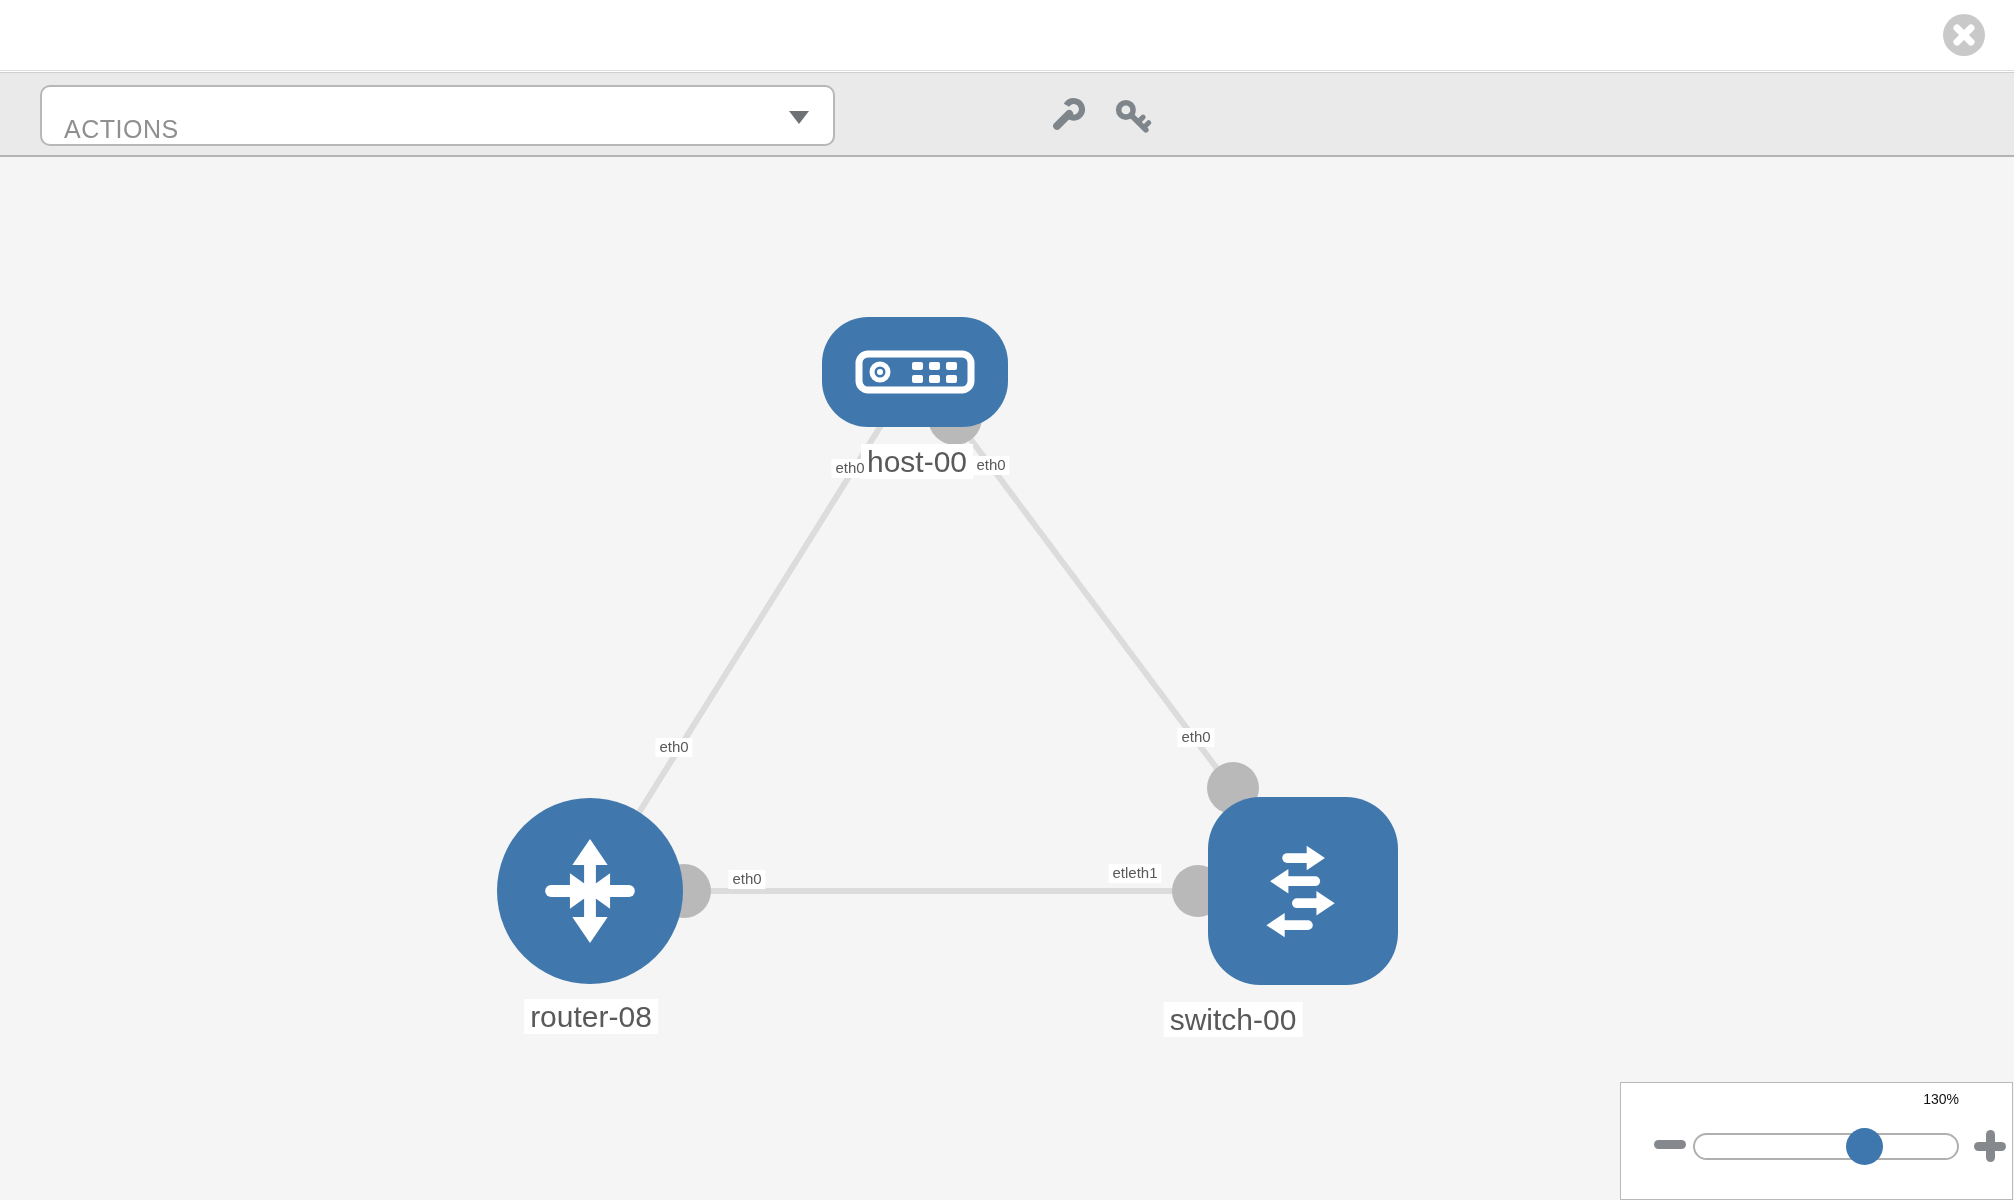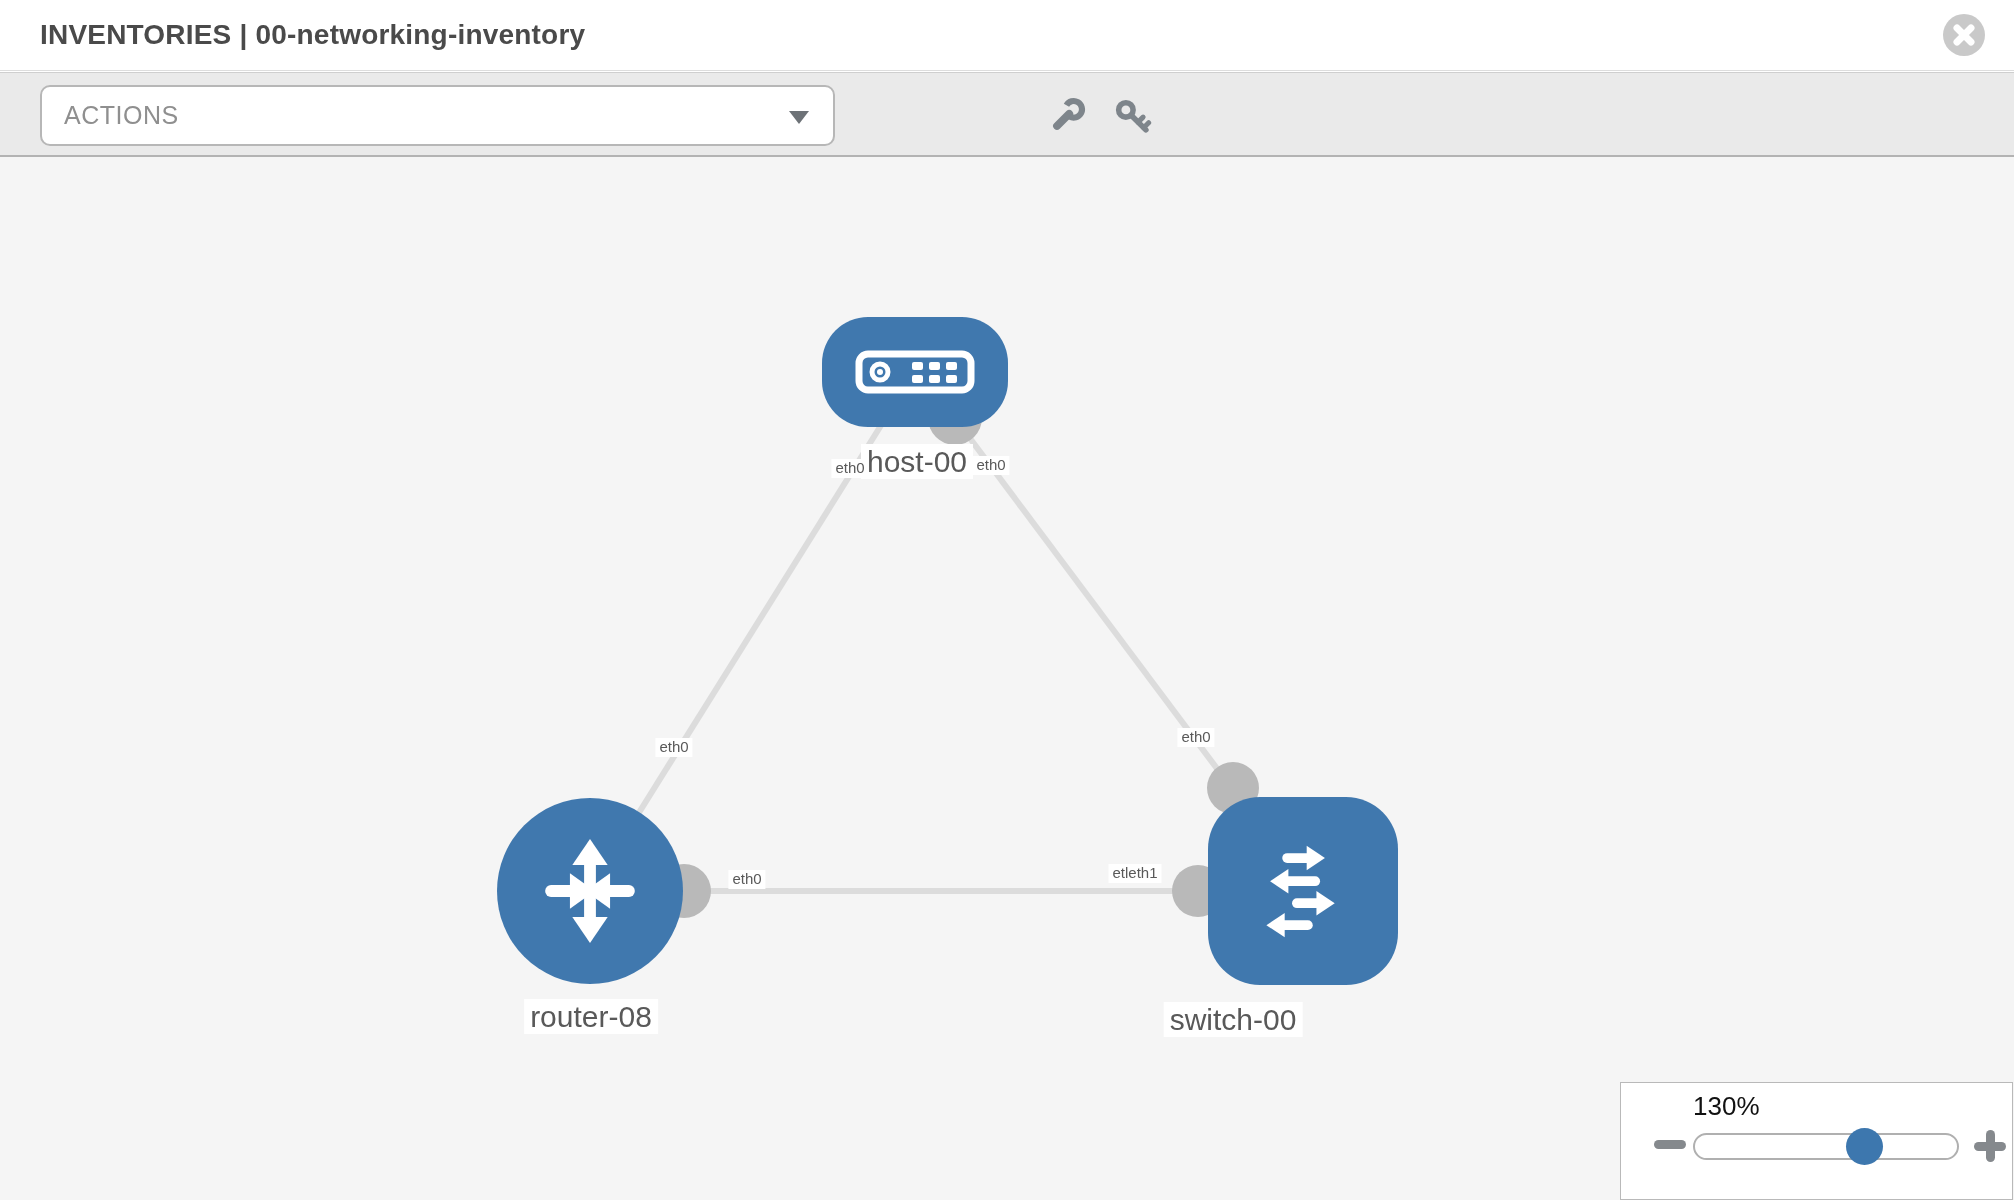--- a/index.html
+++ b/index.html
@@ -40,21 +40,21 @@
   }
   
   .toolbar{
     position:absolute;top:72px;left:0;width:2014px;height:85px;
     background:var(--toolbar-bg);
     border-top:1px solid #cfcfcf;border-bottom:2px solid #b3b3b3;
   }
   .select-box{
     position:absolute;top:12px;height:61px;background:#ffffff;
     border:2px solid var(--border-gray);border-radius:10px;
-    display:flex;align-items:center;cursor:pointer;
+    display:flex;align-items:flex-end;cursor:pointer;
   }
   .select-box .select-label{
     padding-left:22px;font-size:25px;color:var(--control-text);
     letter-spacing:.5px;
   }
   .actions-box{left:40px;width:795px;}
   .search-box{left:1184px;width:792px;}
   .caret{
     position:absolute;right:24px;top:50%;transform:translateY(-38%);
     width:0;height:0;border-left:10px solid transparent;
@@ -84,22 +84,22 @@
     padding:1px 6px;line-height:1.1;
   }
   .node-label{font-size:30px;}
   .if-label{font-size:15px;padding:1px 4px;}
   
   .zoom-panel{
     position:absolute;left:1620px;top:1082px;width:393px;height:118px;
     background:#ffffff;border:1px solid #b9b9b9;
   }
   .zoom-percent{
-    position:absolute;left:72px;top:8px;width:266px;text-align:left;
-    font-size:26px;color:#111111;
+    position:absolute;left:72px;top:8px;width:266px;text-align:right;
+    font-size:14px;color:#111111;
   }
   .zoom-minus{
     position:absolute;left:33px;top:57px;width:32px;height:9px;
     border-radius:5px;background:#85898d;cursor:pointer;
   }
   .zoom-plus{position:absolute;left:352px;top:46px;width:34px;height:34px;cursor:pointer;}
   .zoom-plus .h{position:absolute;left:1px;top:13px;width:32px;height:9px;border-radius:5px;background:#85898d;}
   .zoom-plus .v{position:absolute;left:13px;top:1px;width:9px;height:32px;border-radius:5px;background:#85898d;}
   .zoom-track{
     position:absolute;left:72px;top:50px;width:266px;height:27px;
@@ -107,21 +107,20 @@
   }
   .zoom-thumb{
     position:absolute;left:225px;top:45px;width:37px;height:37px;
     border-radius:50%;background:var(--thumb-blue);cursor:grab;
   }
 </style>
 </head>
 <body>
 
 <div class="header">
-  <div class="page-title">INVENTORIES | 00-networking-inventory</div>
   <div class="close-btn">
     <span style="display:flex;">
       <svg width="24" height="24" viewBox="0 0 24 24">
         <line x1="5" y1="5" x2="19" y2="19" stroke="#ffffff" stroke-width="7" stroke-linecap="round"></line>
         <line x1="19" y1="5" x2="5" y2="19" stroke="#ffffff" stroke-width="7" stroke-linecap="round"></line>
       </svg>
     </span>
   </div>
 </div>
 

